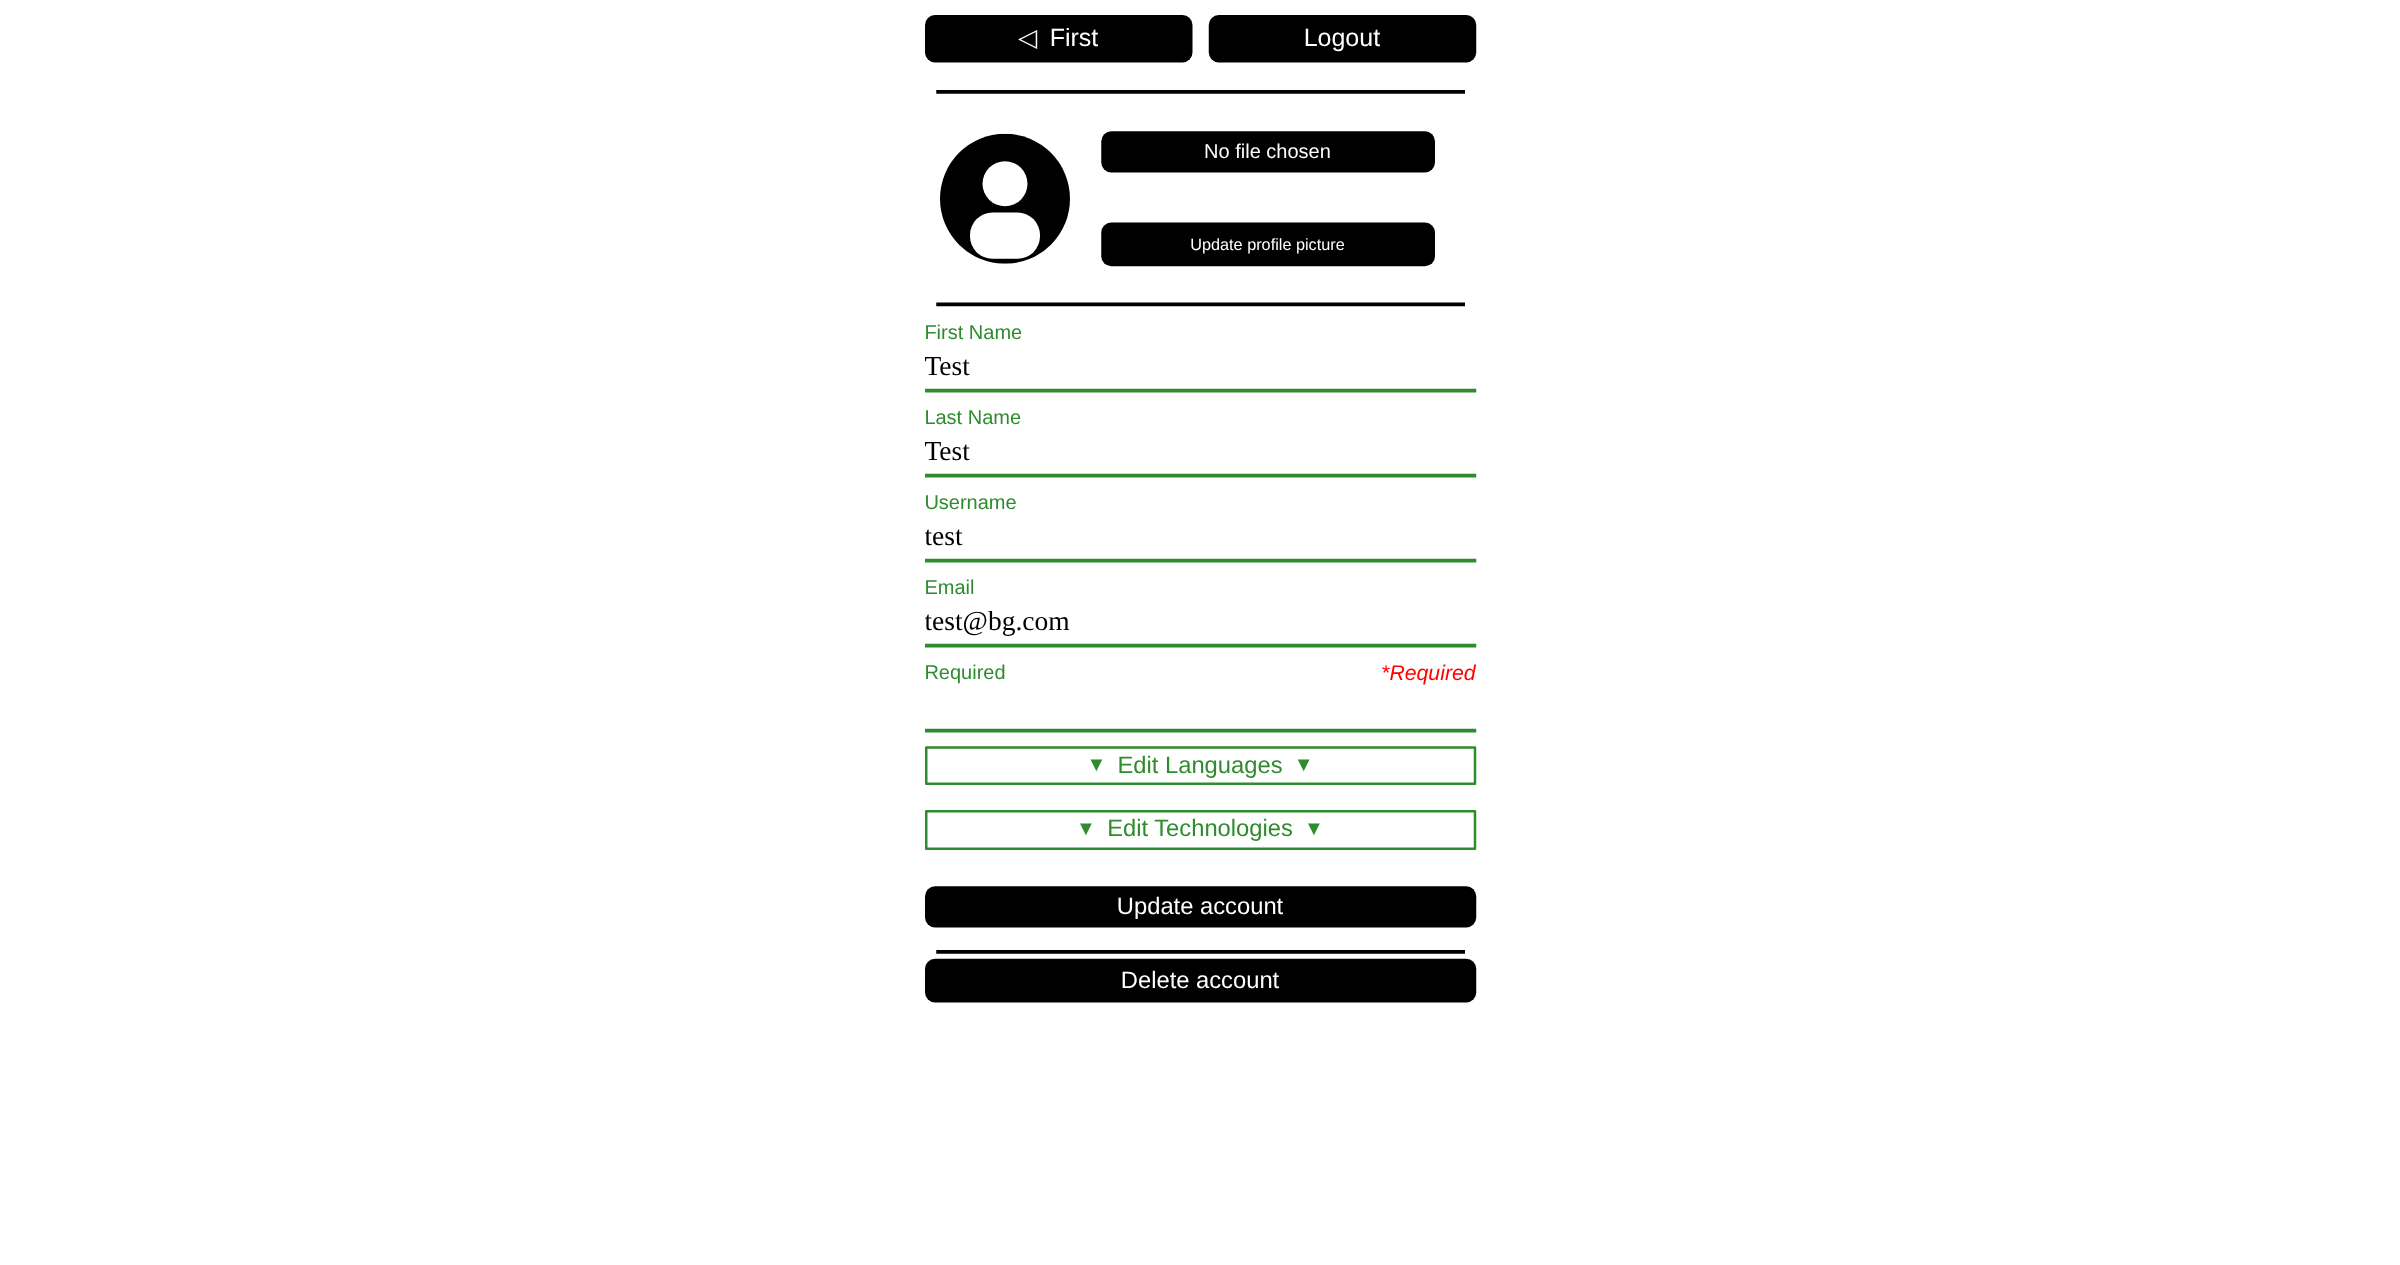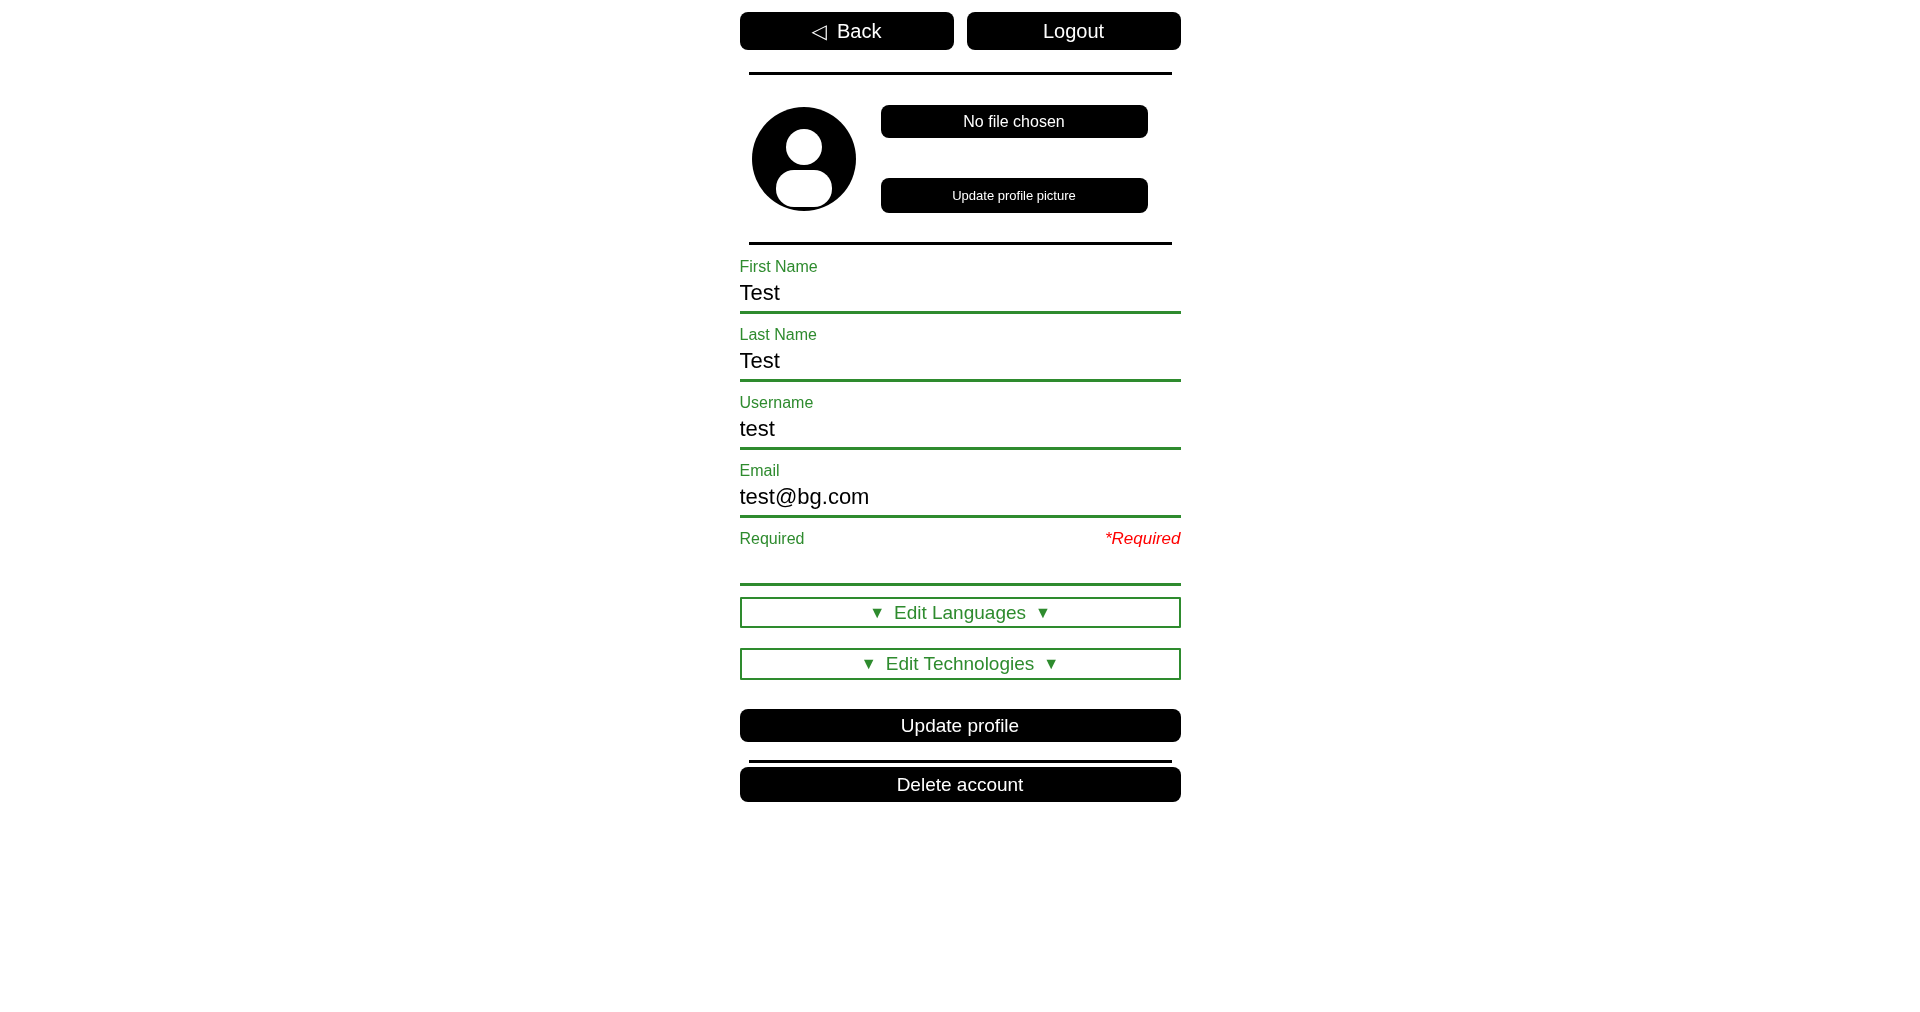--- a/index.html
+++ b/index.html
@@ -46,21 +46,21 @@
   .field { border-bottom: 3px solid #2e8b2e; margin-bottom: 11px; }
   .label-row {
     display: flex; justify-content: space-between; align-items: flex-start;
     line-height: 19px;
   }
   .field-label { color: #2e8b2e; font-size: 16px; }
   .required-note { color: #ff0000; font-size: 17px; font-style: italic; }
   .field input {
     display: block; width: 100%;
     border: none; outline: none; background: transparent;
-    font-family: Liberation Sans, sans-serif; font-size: 22px; color: #000000;
+    font-family: Liberation Serif, serif; font-size: 22px; color: #000000;
     padding: 3px 0 5px; height: 35px;
   }
   
   .btn-outline {
     display: flex; align-items: center; justify-content: center; gap: 9px;
     width: 100%; background: #ffffff;
     border: 2px solid #2e8b2e; color: #2e8b2e;
     font-family: inherit; font-size: 19px; cursor: pointer;
     border-radius: 1px;
   }
@@ -73,21 +73,21 @@
   .back-arrow { font-size: 20px; line-height: 1; }
 </style>
 </head>
 <body>
 
 <div class="page">
 
   <div class="top-row">
     <button class="btn-black">
       <span class="back-arrow">◁</span>
-      <span>Back</span>
+      <span>First</span>
     </button>
     <button class="btn-black">
       <span>Logout</span>
     </button>
   </div>
 
   <hr class="divider">
 
   <div class="avatar-row">
     <svg class="avatar" viewBox="0 0 104 104" aria-hidden="true">
@@ -151,21 +151,21 @@
       <span class="arrow">▼</span>
     </button>
 
     <button class="btn-outline technologies">
       <span class="arrow">▼</span>
       <span>Edit Technologies</span>
       <span class="arrow">▼</span>
     </button>
 
     <button class="btn-black update-profile">
-      <span>Update profile</span>
+      <span>Update account</span>
     </button>
   </div>
 
   <hr class="divider bottom">
 
   <button class="btn-black delete-account">
     <span>Delete account</span>
   </button>
 
 </div>

